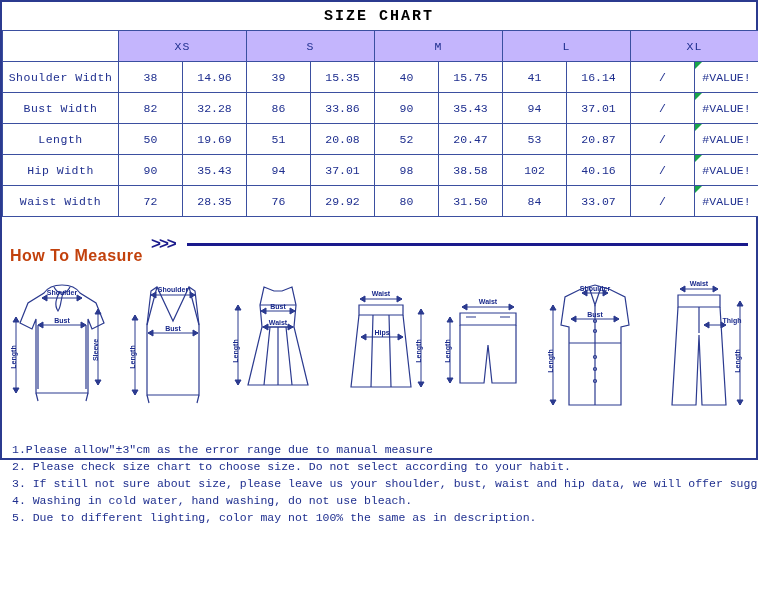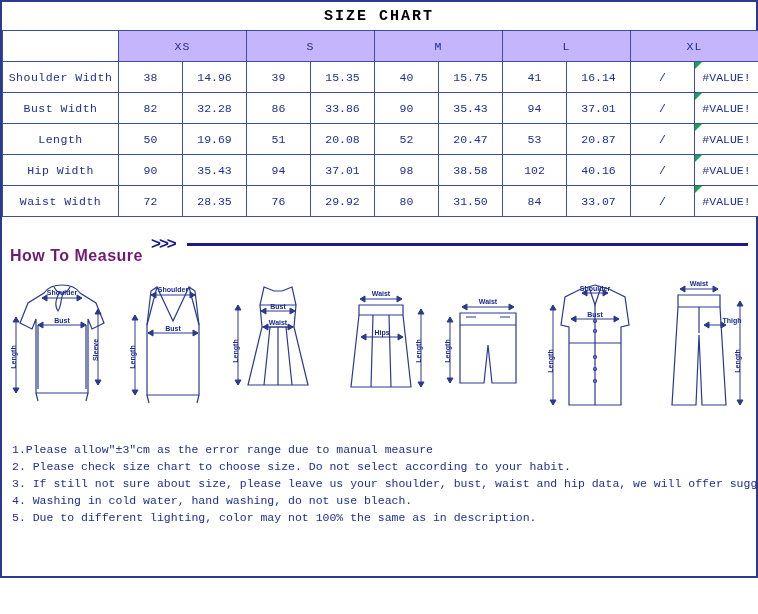--- a/index.html
+++ b/index.html
@@ -10,21 +10,21 @@
     width: 758px;
     height: 614px;
     background: #ffffff;
     font-family: "Liberation Mono", monospace;
     color: #1a1a8c;
     overflow: hidden;
   }
   .page {
     position: relative;
     width: 758px;
-    height: 578px;
+    height: 460px;
     box-sizing: border-box;
     border: 2px solid #2b3a8f;
     background: #fff;
   }
   .title {
     text-align: center;
     font-family: "Liberation Mono", monospace;
     font-weight: bold;
     font-size: 15px;
     letter-spacing: 2px;
@@ -87,21 +87,21 @@
   .howto {
     display: flex;
     align-items: center;
     gap: 8px;
     padding: 6px 8px 2px 8px;
   }
   .howto-title {
     font-family: "Liberation Sans", sans-serif;
     font-weight: bold;
     font-size: 16px;
-    color: #701a75;
+    color: #c2410c;
     letter-spacing: 0.5px;
     margin-top: 24px;
   }
   .howto-arrows {
     font-family: "Liberation Sans", sans-serif;
     font-weight: bold;
     font-size: 17px;
     color: #1a1a8c;
     letter-spacing: -2px;
   }

